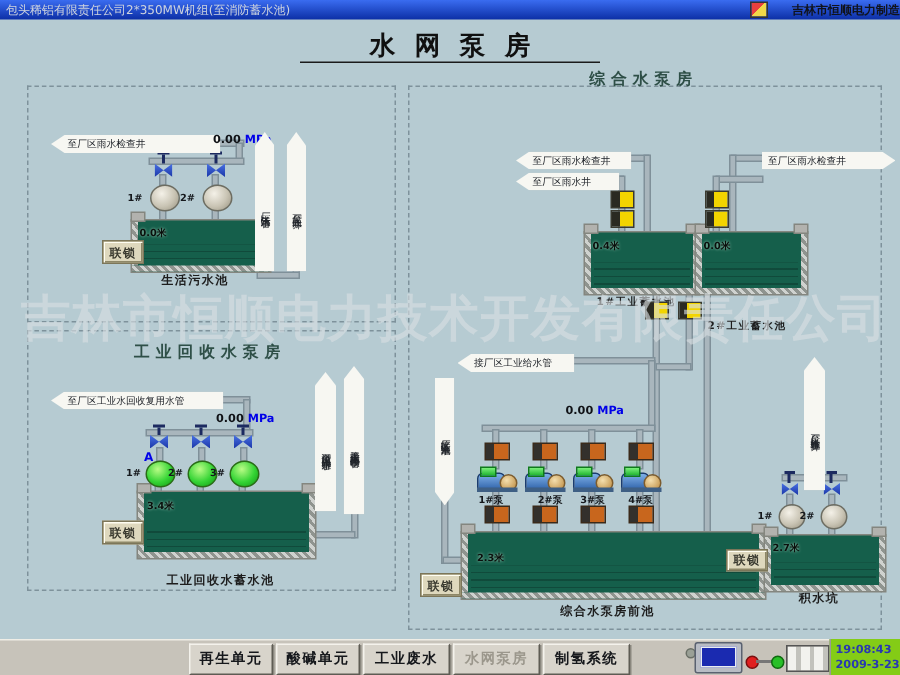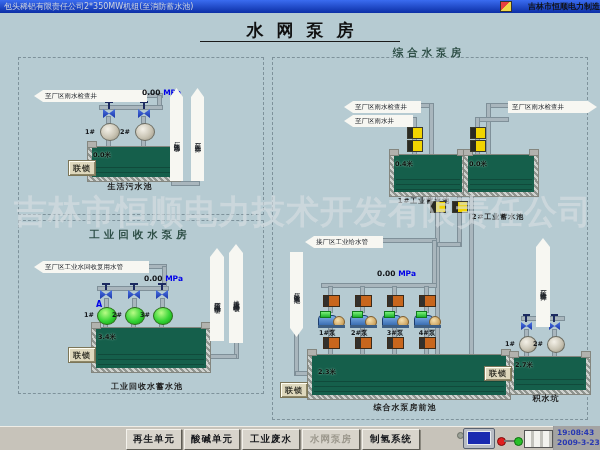--- a/index.html
+++ b/index.html
@@ -62,21 +62,21 @@
   .navbar{position:absolute;left:0;top:426px;width:600px;height:24px;background:#c7c3ba;border-top:1px solid #efede6;z-index:30}
   .navbtn{position:absolute;top:2px;height:19px;background:#d8d4cb;border:1px solid;border-color:#f4f2ec #5e5c54 #5e5c54 #f4f2ec;
     box-shadow:1px 1px 0 #8a877e;font-size:9.5px;font-weight:bold;color:#16181c;display:flex;align-items:center;justify-content:center;
     letter-spacing:1px;cursor:pointer;white-space:nowrap}
   .navbtn.current{color:#9b978c}
   .dot{position:absolute;border-radius:50%;z-index:31}
   .monitor{position:absolute;left:463px;top:428px;width:30px;height:19px;background:#b8bcc4;border:1px solid #5a6270;border-radius:2px;z-index:31}
   .monitor .scr{position:absolute;left:3px;top:2px;right:3px;bottom:3px;background:#1a2ab0;border:1px solid #e8ecf0}
   .panel-icon{position:absolute;left:524px;top:430px;width:27px;height:16px;border:1px solid #555;
     background:repeating-linear-gradient(90deg,#f2f2ee 0 6px,#c2c2bc 6px 9px);z-index:31}
-  .clock{position:absolute;left:553px;top:426px;width:47px;height:24px;background:#a3a3a3;border-left:1px solid #999;
+  .clock{position:absolute;left:553px;top:426px;width:47px;height:24px;background:#84cc16;border-left:1px solid #999;
     z-index:31;font-size:7.5px;font-weight:bold;color:#2838b2;line-height:10px;padding:2px 0 17px 3px;box-sizing:border-box;white-space:nowrap}
 </style>
 </head>
 <body>
 
 <div id="stage">
 
   <div class="titlebar">
     <span class="tb-left">包头稀铝有限责任公司2*350MW机组(至消防蓄水池)</span>
     <span class="tb-right">
@@ -241,21 +241,21 @@
   <div class="pipe" style="left:361px;top:287px;width:3px;height:9px"></div>
   <div class="vo" style="left:355px;top:295px;width:15px;height:10px"></div>
   <div class="pipe" style="left:361px;top:305px;width:3px;height:7px"></div>
   <div class="pipe" style="left:361px;top:328px;width:3px;height:29px"></div>
   <div class="hpump" style="left:350px;top:311px">
     <div class="hp-body"></div>
       <div class="hp-ind"></div>
     <div class="hp-cap"></div>
       <div class="hp-base"></div>
   </div>
-  <div class="pnum" style="left:351px;top:329px;width:24px;text-align:left">2#泵</div>
+  <div class="pnum" style="left:351px;top:329px;width:24px;text-align:right">2#泵</div>
   <div class="vo" style="left:355px;top:337px;width:15px;height:10px"></div>
 
   <div class="pipe" style="left:393px;top:287px;width:3px;height:9px"></div>
   <div class="vo" style="left:387px;top:295px;width:15px;height:10px"></div>
   <div class="pipe" style="left:393px;top:305px;width:3px;height:7px"></div>
   <div class="pipe" style="left:393px;top:328px;width:3px;height:29px"></div>
   <div class="hpump" style="left:382px;top:311px">
     <div class="hp-body"></div>
       <div class="hp-ind"></div>
     <div class="hp-cap"></div>

